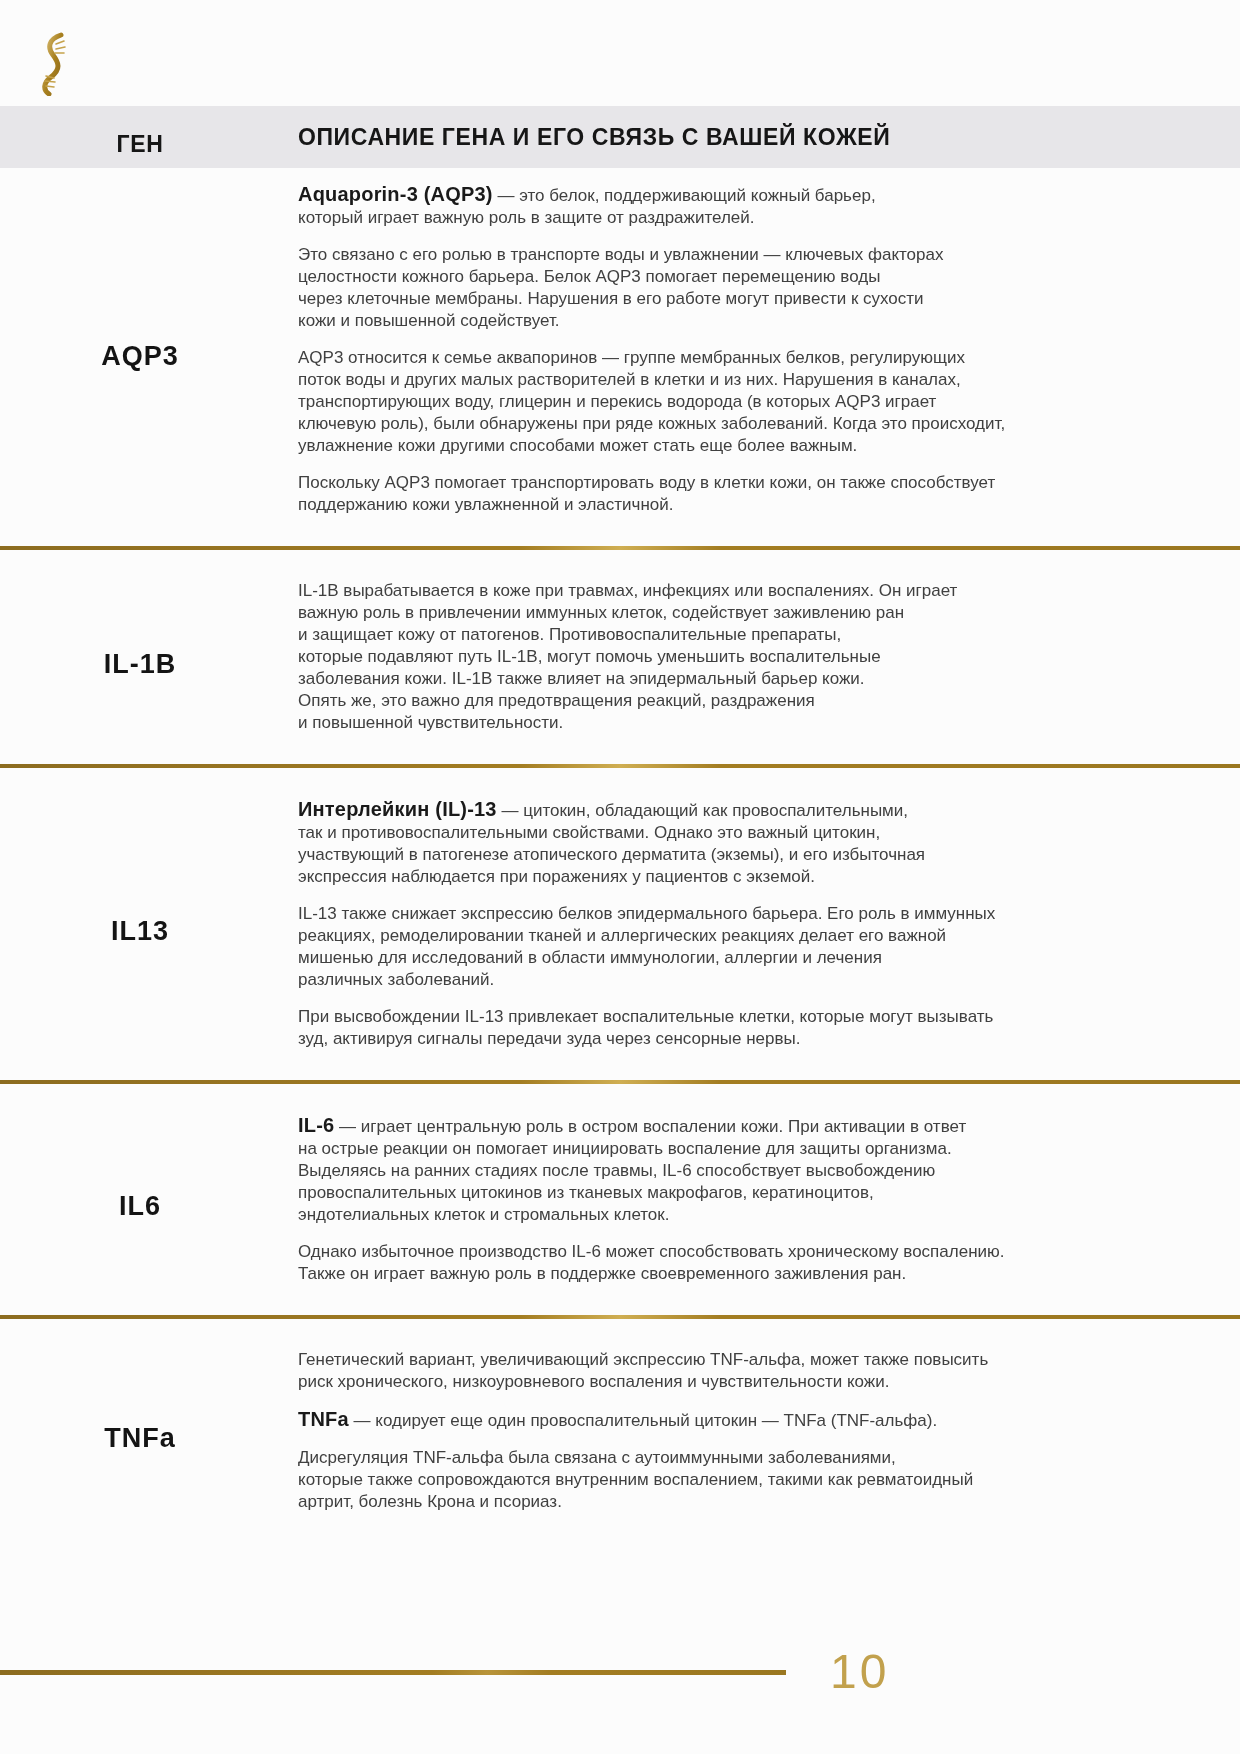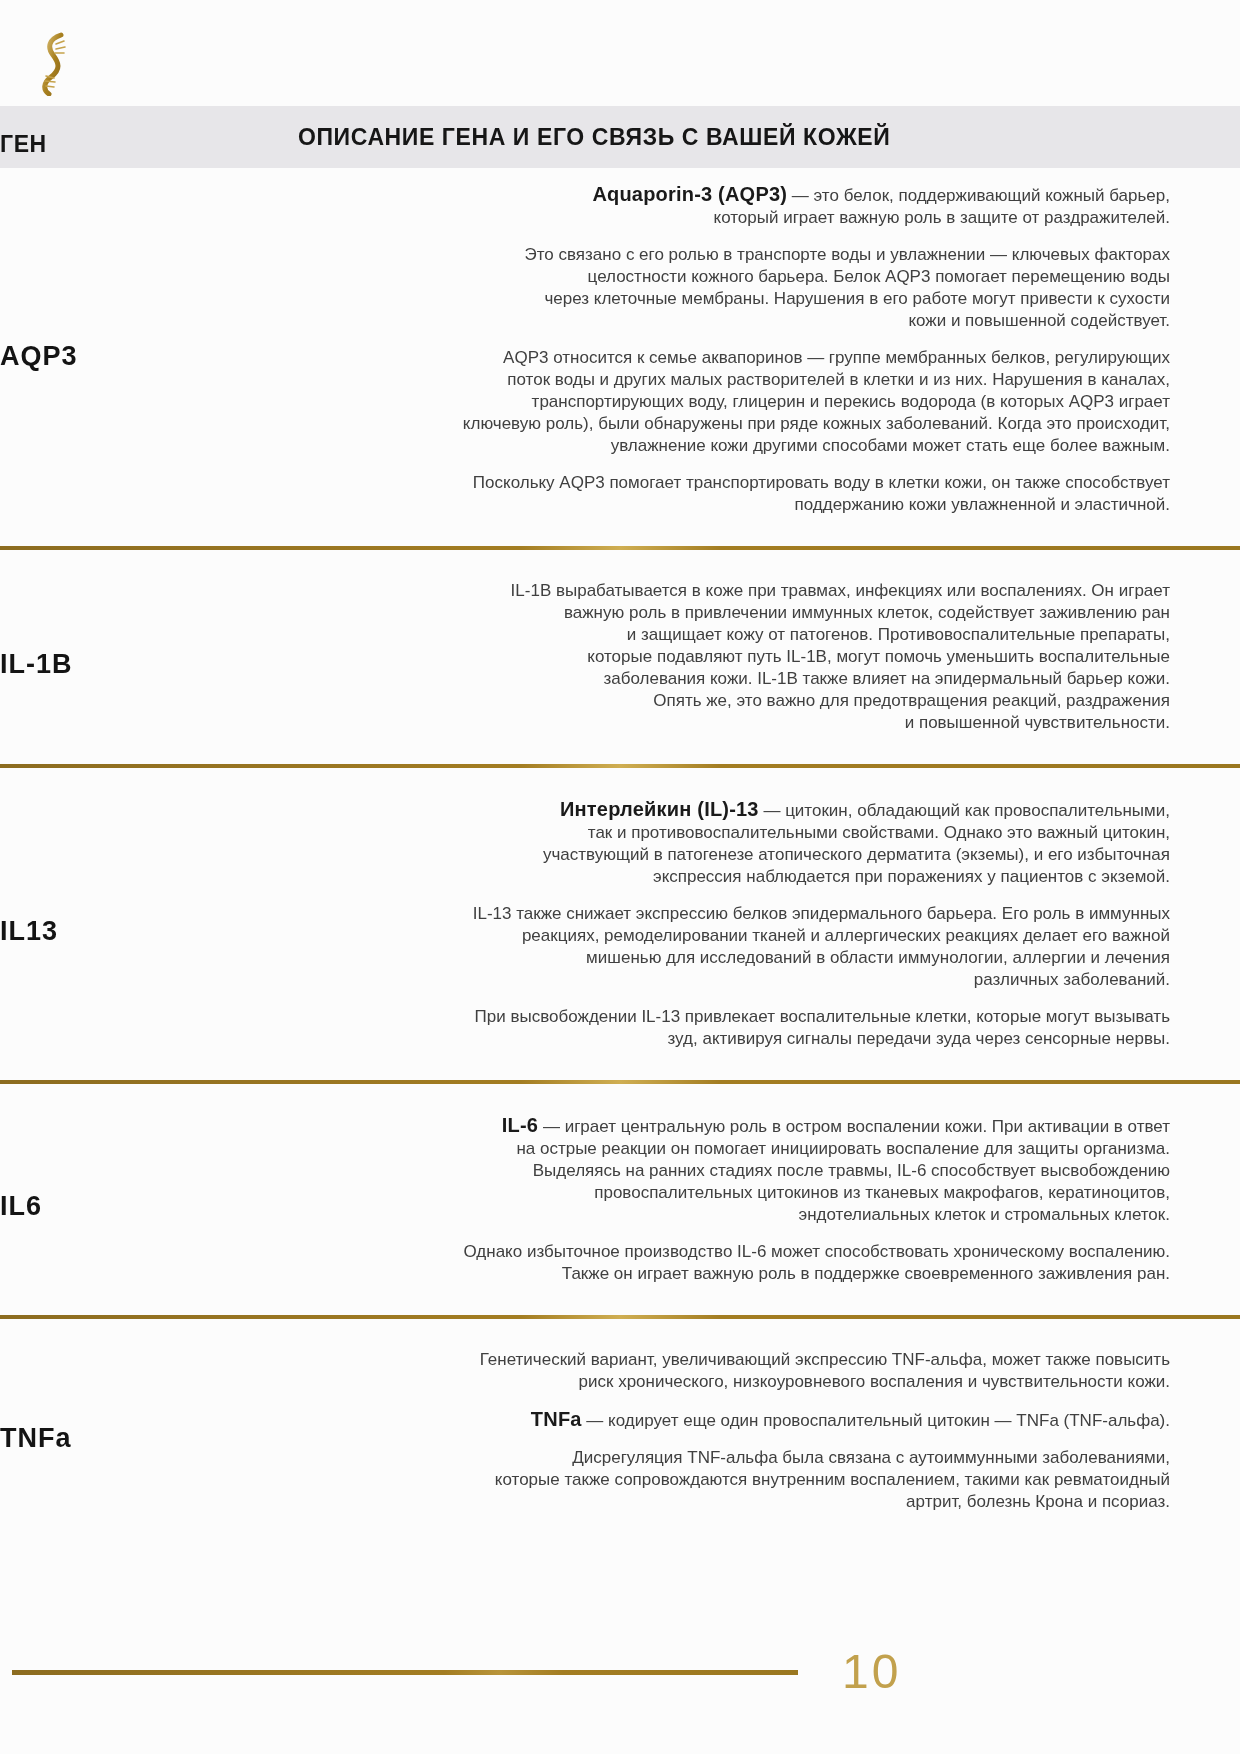--- a/index.html
+++ b/index.html
@@ -7,49 +7,49 @@
     width:1240px;height:1754px;position:relative;overflow:hidden;
     background:#fcfcfc;
     font-family:"Liberation Sans",sans-serif;
     color:#404040;
   }
   .logo{position:absolute;top:32px;left:40px;width:30px;height:64px;}
   .content{position:absolute;top:106px;left:0;right:0;}
   .header-band{
     background:#e7e6e9;height:62px;display:flex;align-items:center;
   }
-  .gene-col{width:280px;flex:0 0 280px;text-align:left;margin-top:14px;}
+  .gene-col{width:280px;flex:0 0 280px;text-align:center;margin-top:14px;}
   .header-band .gene-col,
   .header-band .desc-col{
     font-weight:bold;font-size:23px;color:#161616;letter-spacing:.6px;
   }
   .desc-col{padding-left:18px;}
   .section{display:flex;padding:30px 0;}
   .section:first-child{padding-top:15px;}
   .section + .section{
     border-top:4px solid;
     border-image:linear-gradient(90deg,#8c6c20 0%,#a37d22 42%,#cfae52 50%,#a37d22 58%,#9a7720 100%) 1;
   }
   .gene-label{
     font-weight:bold;font-size:27px;color:#141414;letter-spacing:1px;
     align-self:center;
   }
-  .section-content{flex:1;padding-left:18px;padding-right:70px;text-align:right;}
+  .section-content{flex:1;padding-left:18px;padding-right:70px;}
   .para{
     margin:0 0 15px 0;
     font-size:17px;line-height:22px;color:#404040;
     white-space:pre-line;
   }
   .para:last-child{margin-bottom:0;}
   .para strong{
     font-size:20px;color:#1a1a1a;font-weight:bold;letter-spacing:.2px;
     white-space:normal;
   }
   .footer{
-    position:absolute;top:1648px;left:12px;right:0;height:48px;
+    position:absolute;top:1648px;left:0;right:0;height:48px;
     display:flex;align-items:center;
   }
   .footer-rule{
     width:786px;height:5px;
     background:linear-gradient(90deg,#8c6c20 0%,#a37d22 55%,#b8943a 62%,#a37d22 70%,#9a7720 100%);
   }
   .page-number{
     margin-left:44px;font-size:48px;line-height:48px;color:#c2a14d;
     letter-spacing:3px;font-weight:400;
   }

